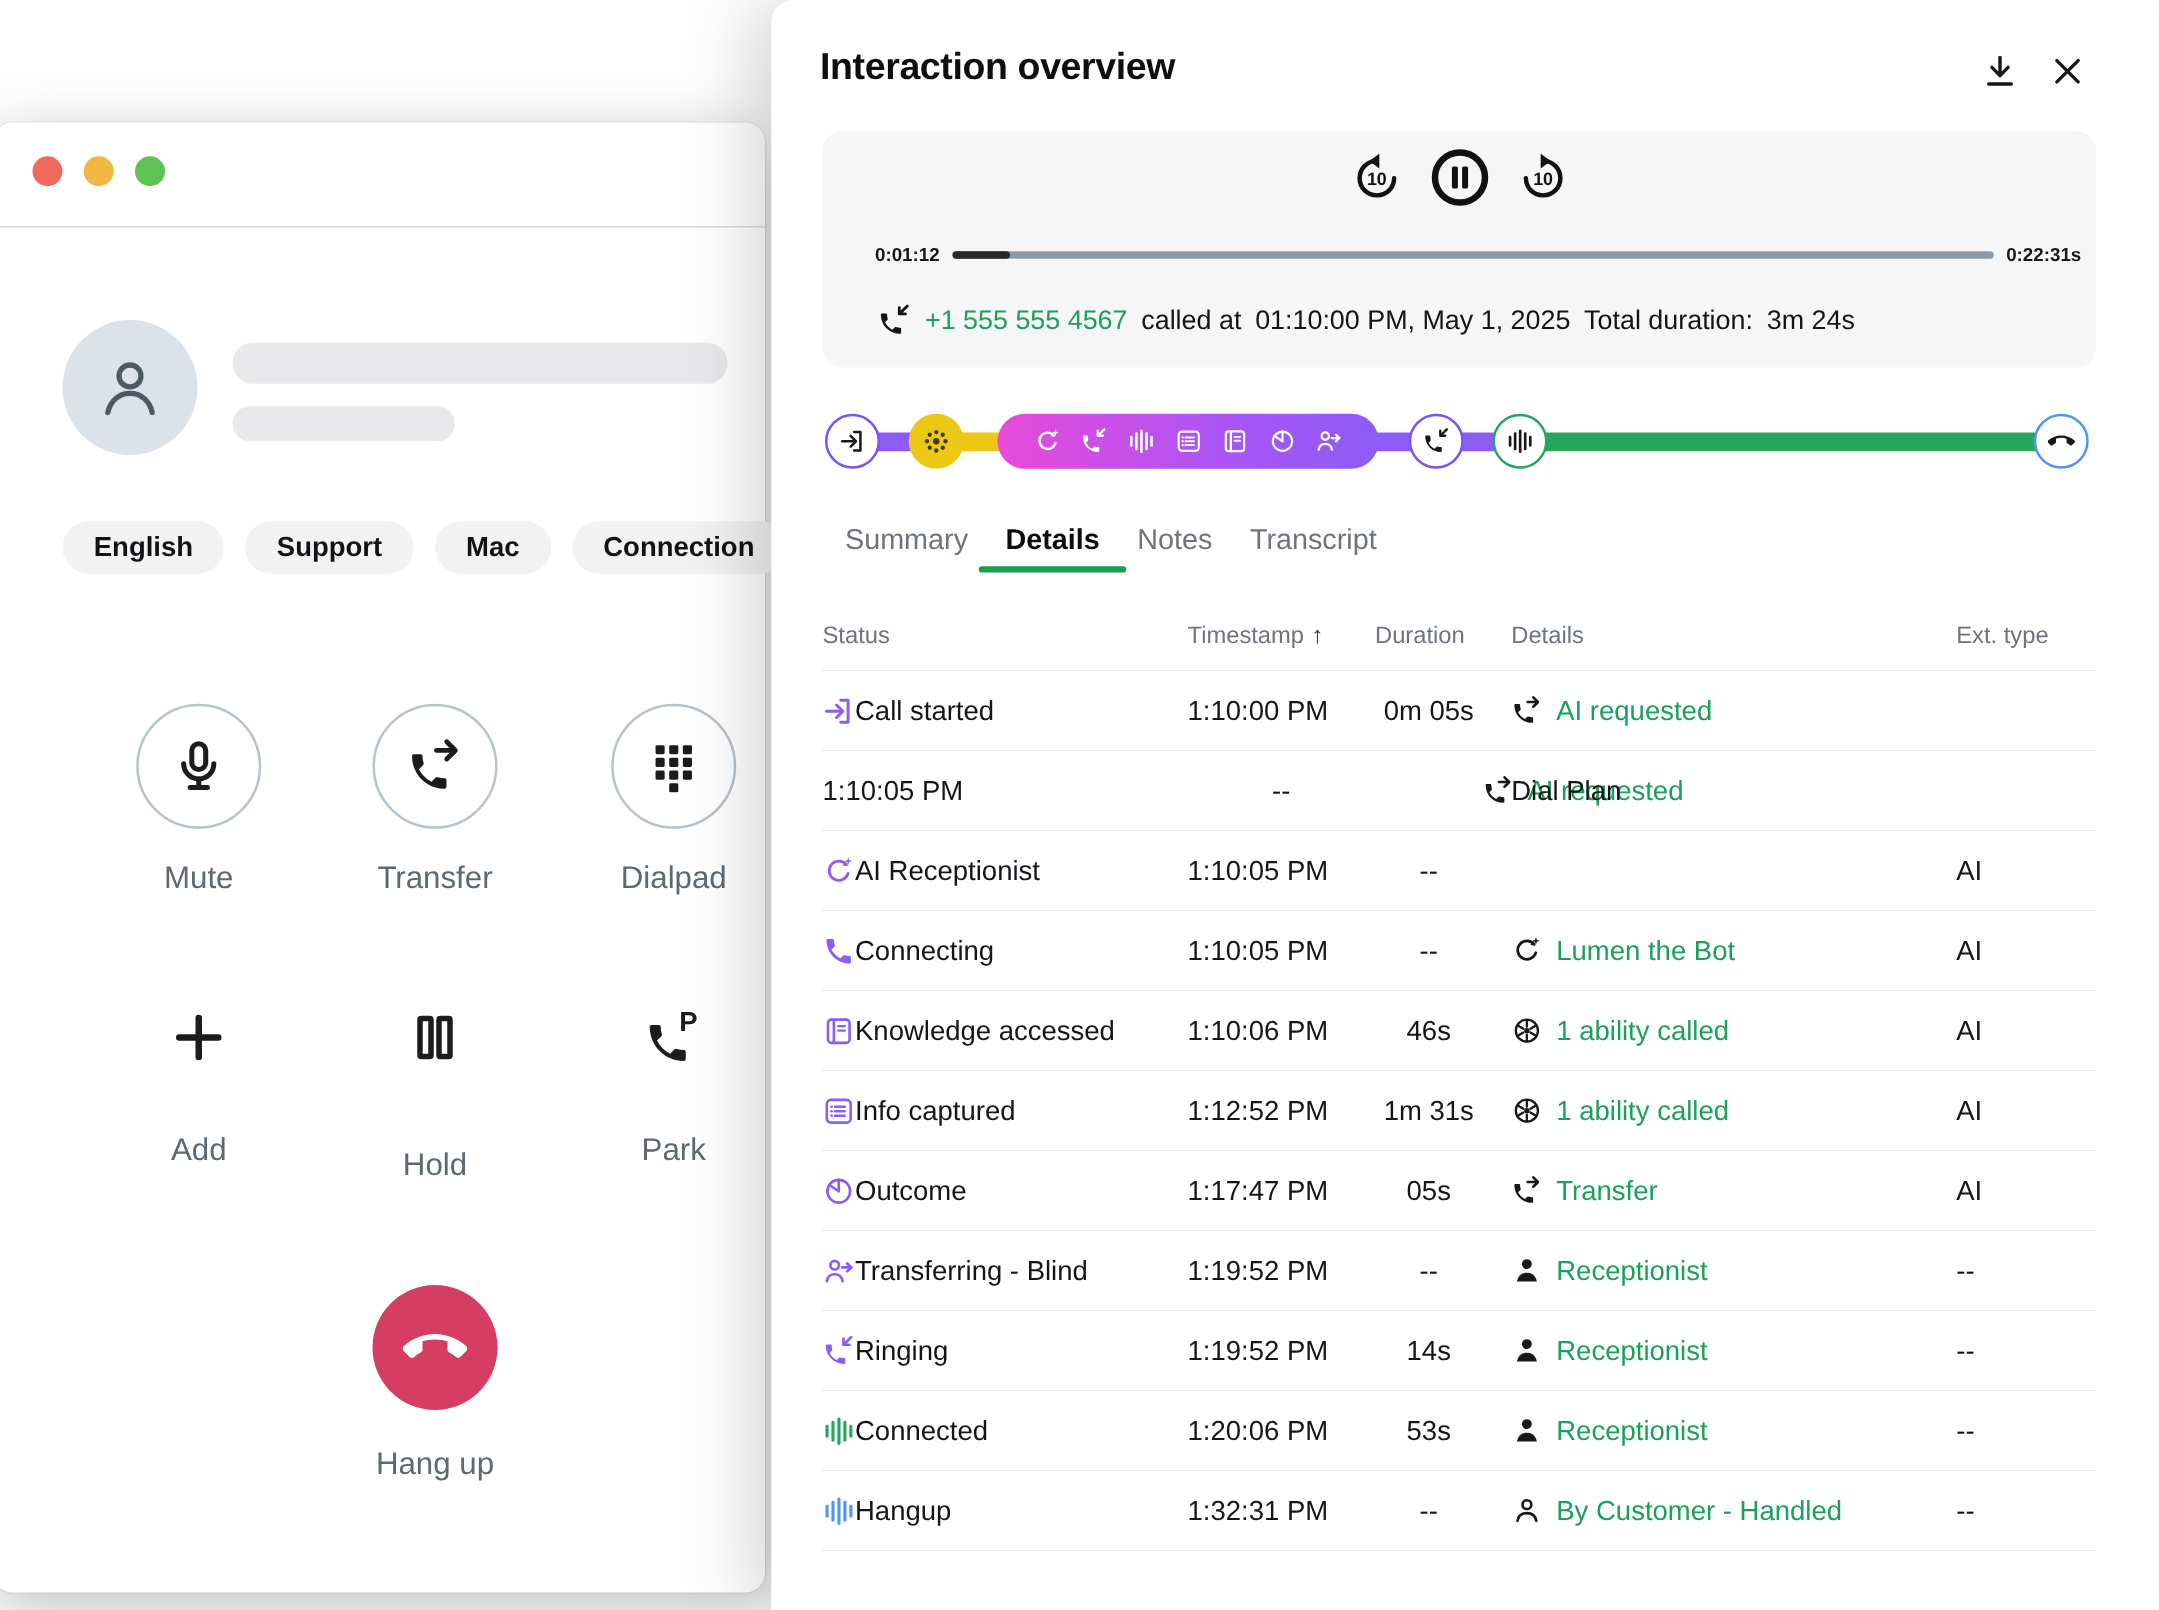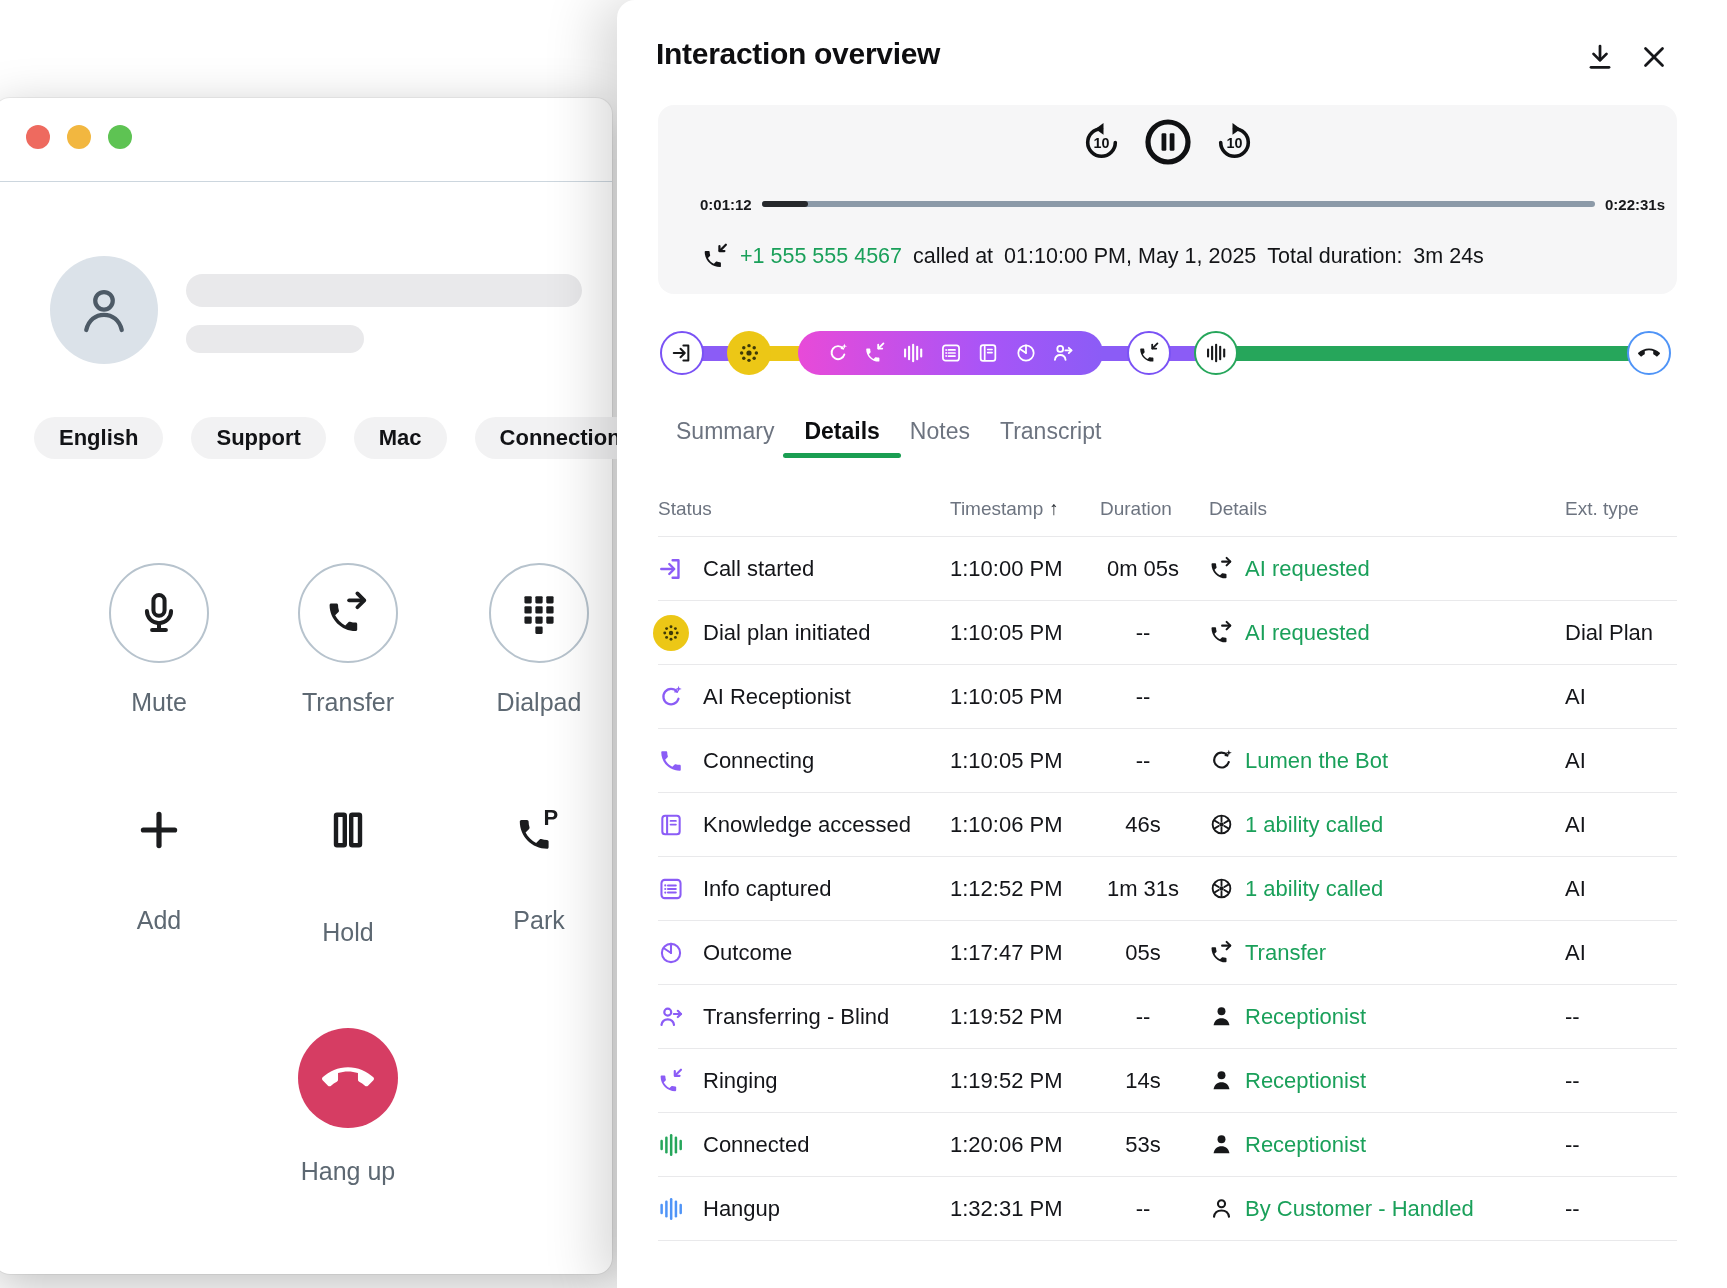--- a/index.html
+++ b/index.html
@@ -23,21 +23,21 @@
   .light.red{background:#ee6a5f}.light.yellow{background:#f2b740}.light.green{background:#5ec353}
 
   .avatar{
     position:absolute;left:56px;top:158px;width:108px;height:108px;border-radius:50%;
     background:#dbe2e9;color:#4d5a66;display:flex;align-items:center;justify-content:center;
   }
   .skel{position:absolute;background:#e9e9eb}
   .skel.s1{left:192px;top:176px;width:396px;height:33px;border-radius:17px}
   .skel.s2{left:192px;top:227px;width:178px;height:28px;border-radius:14px}
 
-  .tag-row{position:absolute;left:40px;top:319px;display:flex;gap:28px}
+  .tag-row{position:absolute;left:56px;top:319px;display:flex;gap:17px}
   .tag{
     height:42px;line-height:42px;padding:0 25px;border-radius:22px;background:#f2f2f3;
     font-size:22px;font-weight:700;color:#121316;white-space:nowrap;
   }
 
   .ctl-btn{
     position:absolute;width:100px;height:100px;border-radius:50%;
     display:flex;align-items:center;justify-content:center;color:#1b1c1e;box-sizing:border-box;
   }
   .ctl-btn.circled{border:2px solid #b7c3cd}
@@ -86,21 +86,21 @@
   .tabs{position:absolute;left:59px;top:408px;display:flex;gap:30px;font-size:23px;color:#6d7480}
   .tab{position:relative;height:46px;line-height:46px;cursor:pointer;white-space:nowrap}
   .tab.active{color:#0c0d0f;font-weight:700}
   .tab.active::after{content:"";position:absolute;left:-21px;right:-21px;bottom:-4px;height:5px;border-radius:3px;background:#1a9e52}
 
   .dtable{position:absolute;left:41px;top:481px;width:1019px;font-size:22px;color:#141519}
   .thead,.trow{display:grid;grid-template-columns:292px 150px 86px 23px 356px 112px;align-items:center}
   .thead{height:55px;font-size:19px;color:#6d7480;border-bottom:1.5px solid #e9e9eb}
   .thead .arrow{color:#30353b;font-size:19px;margin-left:6px}
   .trow{height:63px;border-bottom:1.5px solid #e9e9eb}
-  .c-status{display:flex;align-items:center;gap:19px;white-space:nowrap}
+  .c-status{display:flex;align-items:center;white-space:nowrap}
   .sic{width:26px;height:26px;flex:none;display:flex;align-items:center;justify-content:center}
   .sic.purple{color:#8b5cf6}
   .sic.green{color:#26a65b}
   .sic.blue{color:#4f94f7}
   .sic.yellow-badge{width:36px;height:36px;margin:0 -5px;border-radius:50%;background:#ecc716;color:#3f3a07}
   .c-dur{text-align:center;white-space:nowrap}
   .c-det{display:flex;align-items:center;gap:11px;color:#1aa05a;white-space:nowrap;cursor:pointer}
   .dic{width:25px;height:25px;color:#17181a;flex:none;display:flex;align-items:center;justify-content:center}
   .c-ext{white-space:nowrap}
 </style>
@@ -517,28 +517,20 @@
             <div class="dic">
               <svg width="25" height="25">
                 <use href="#i-phone-fwd"></use>
               </svg>
             </div>
             <div>AI requested</div>
           </div>
           <div class="c-ext"></div>
         </div>
         <div class="trow">
-          <div class="c-status">
-            <div class="sic yellow-badge">
-              <svg width="22" height="22">
-                <use href="#i-dial-plan-dots"></use>
-              </svg>
-            </div>
-            <div>Dial plan initiated</div>
-          </div>
           <div class="c-time">1:10:05 PM</div>
           <div class="c-dur">--</div>
           <div></div>
           <div class="c-det">
             <div class="dic">
               <svg width="25" height="25">
                 <use href="#i-phone-fwd"></use>
               </svg>
             </div>
             <div>AI requested</div>

